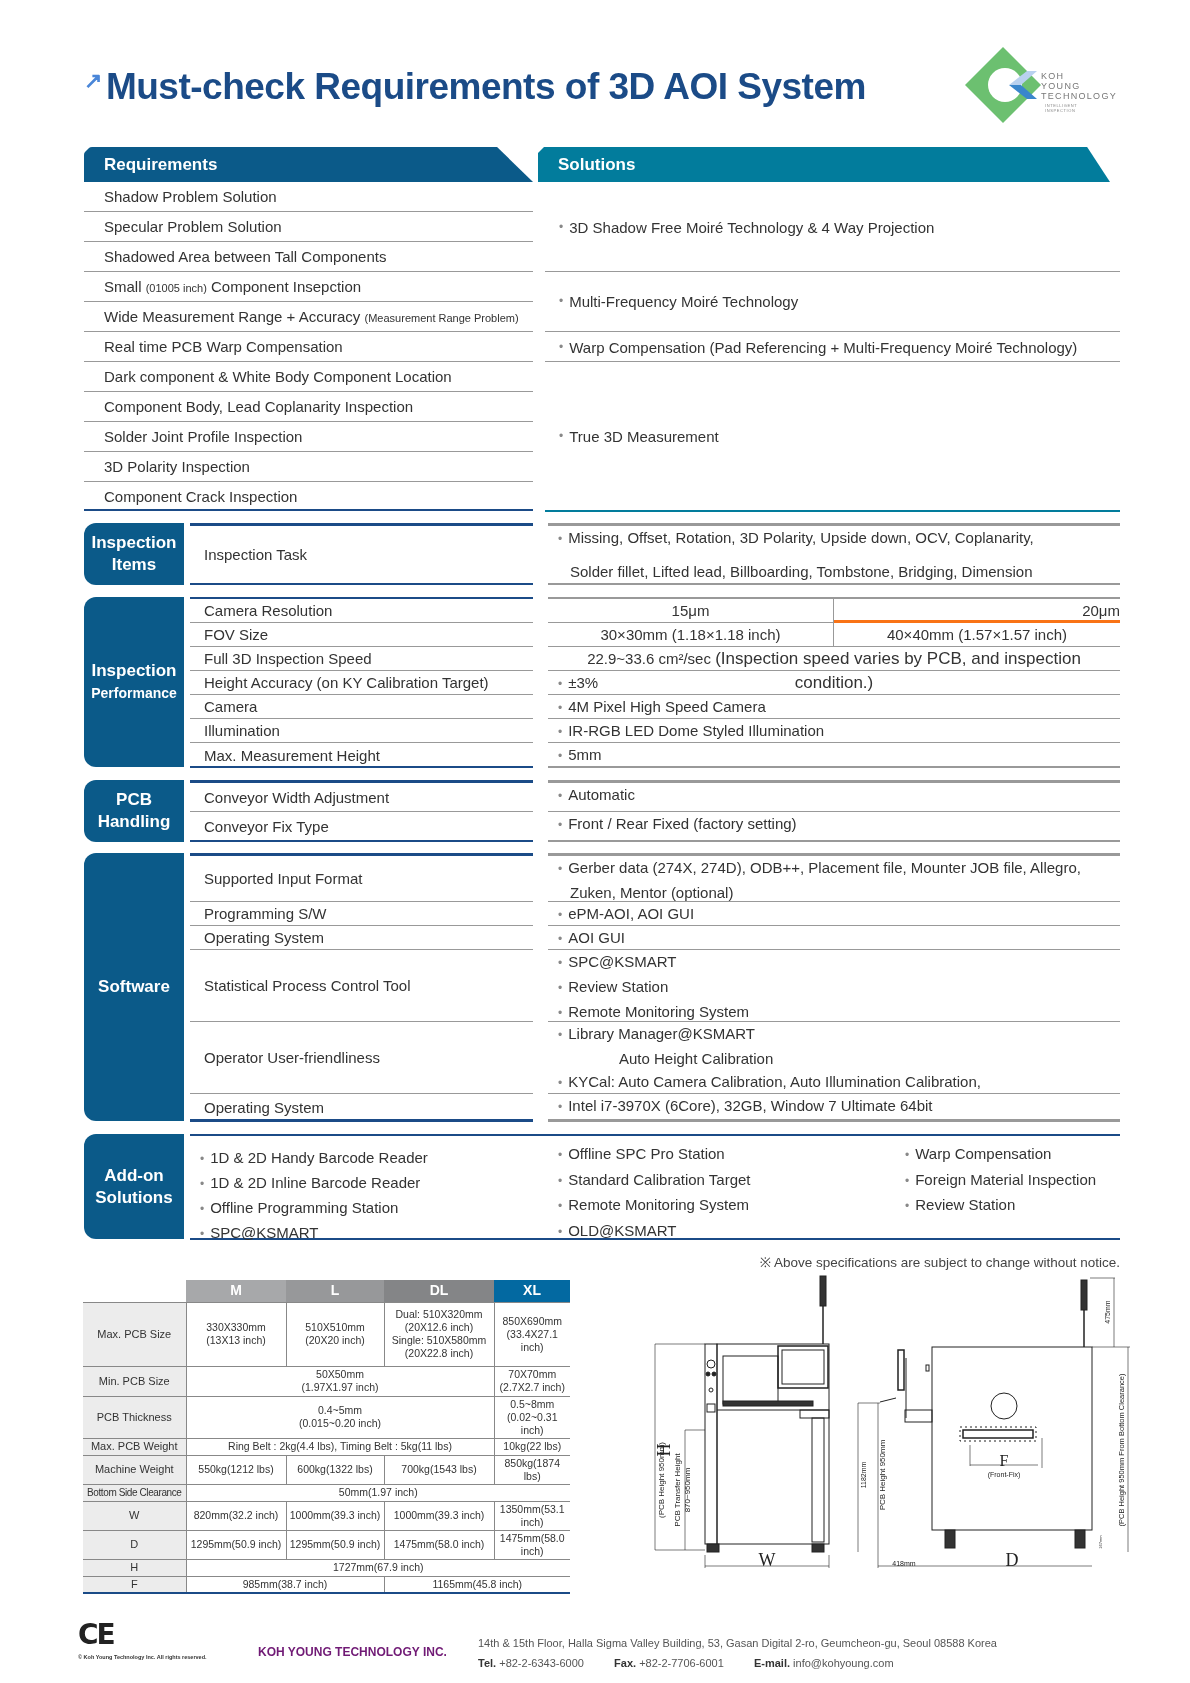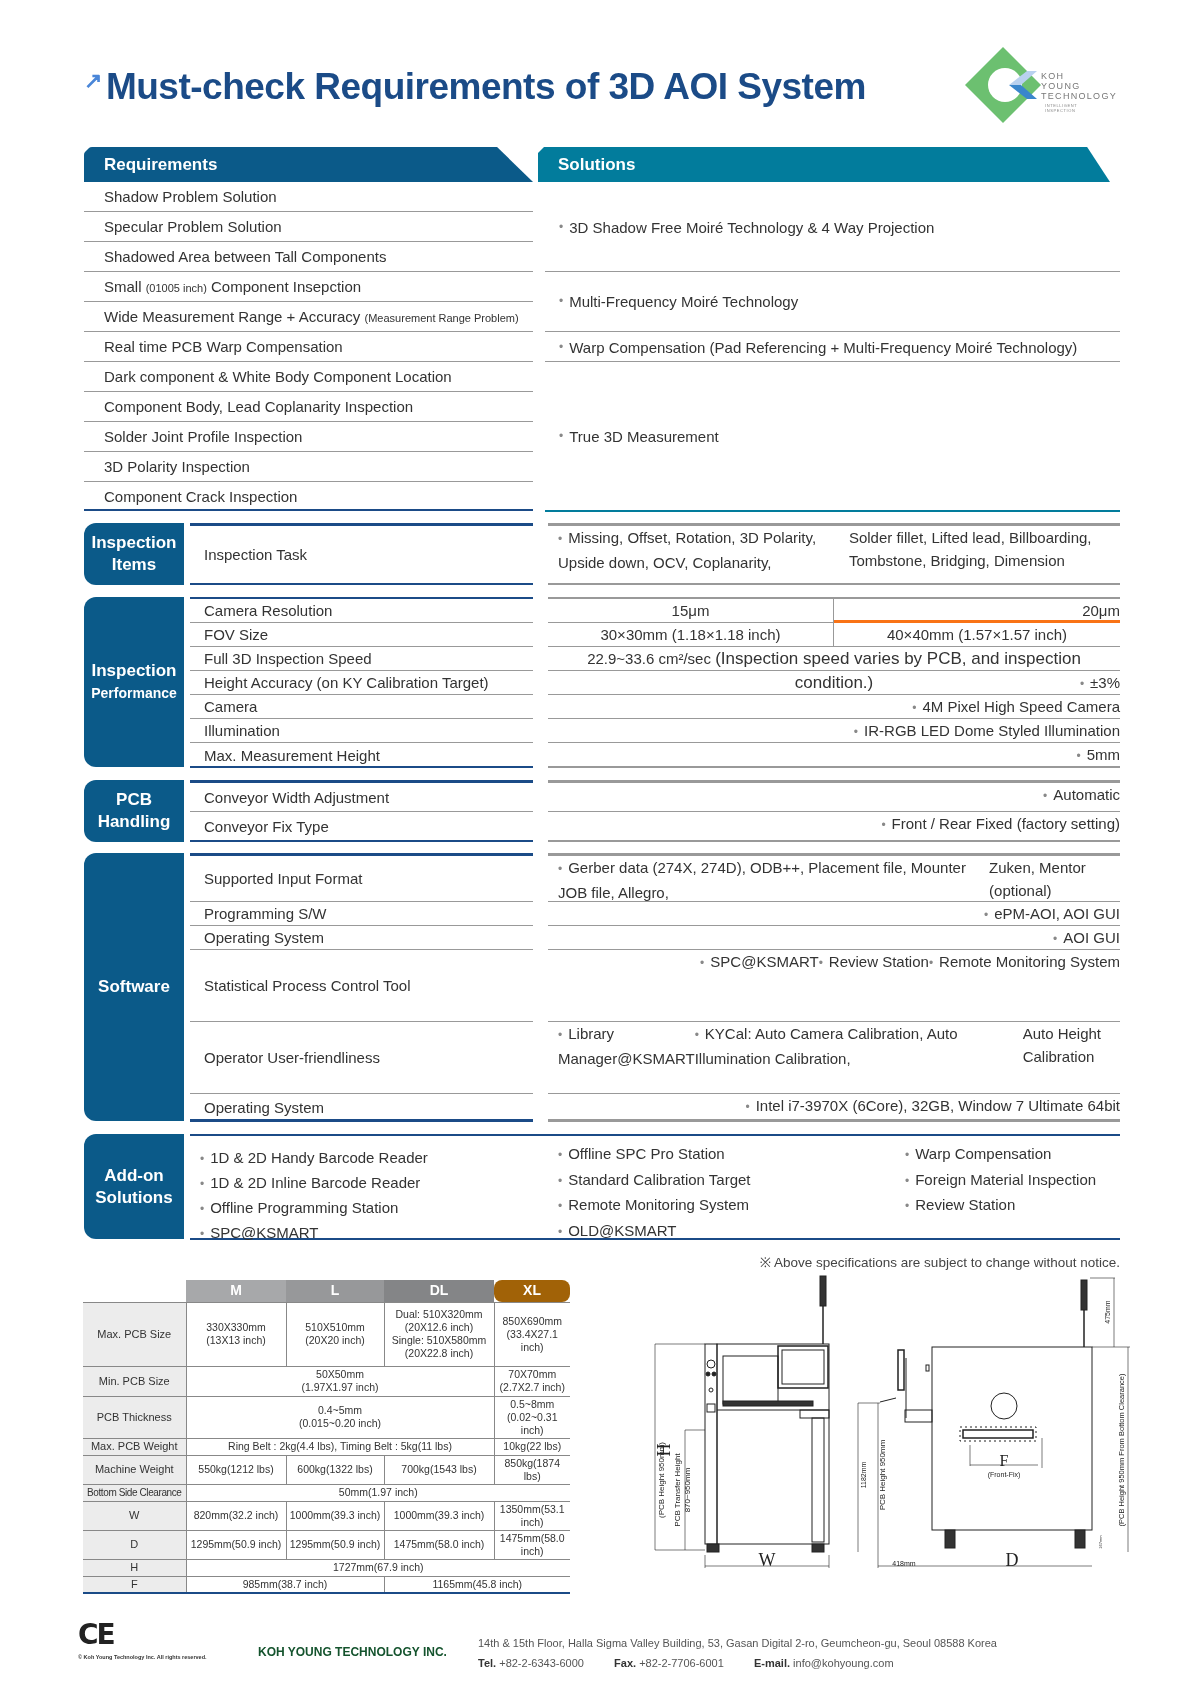--- a/index.html
+++ b/index.html
@@ -24,40 +24,40 @@
   .sol-cell { left: 545px; width: 575px; font-size: 15px; padding-left: 14px; display: flex; align-items: center; color: #333; }
   .sol-line { left: 545px; width: 575px; height: 1px; background: #999; }
   .bullet { color: #888; margin-right: 6px; font-size: 12px; }
 
   
   .sec-box { left: 84px; width: 100px; background: #0b5a89; color: #fff; font-weight: bold; border-radius: 12px 0 0 12px;
              display: flex; align-items: center; justify-content: center; text-align: center; font-size: 17px; line-height: 22px; }
   .sec-line-l { left: 190px; width: 343px; height: 3px; background: #1b4b87; }
   .sec-line-r { left: 548px; width: 572px; height: 3px; background: #999; }
   .srow-l { left: 190px; width: 343px; font-size: 15px; padding-left: 14px; display: flex; align-items: center; border-bottom: 1px solid #999; color: #333; }
-  .srow-r { left: 548px; width: 572px; font-size: 15px; padding-left: 10px; display: flex; flex-direction: row; justify-content: flex-end; border-bottom: 1px solid #999; color: #333; }
+  .srow-r { left: 548px; width: 572px; font-size: 15px; padding-left: 10px; display: flex; flex-direction: column; justify-content: space-between; border-bottom: 1px solid #999; color: #333; }
   .srow-r .ln { display: block; line-height: 23px; }
   .bot-l { height: 3px; background: #1b4b87; left: 190px; width: 343px; }
   .bot-r { height: 3px; background: #999; left: 548px; width: 572px; }
   .ind { padding-left: 61px; }
   .ind2 { padding-left: 12px; }
 
   
   #spec { left: 83px; top: 1280px; border-collapse: collapse; font-size: 10.5px; color: #333; }
   #spec td, #spec th { border: 1px solid #888; text-align: center; vertical-align: middle; padding: 1px 2px; line-height: 13px; }
   #spec th { color: #fff; font-size: 14px; height: 22px; border: none; }
   #spec th.blank { background: #fff; }
   #spec td.lbl { background: #ececec; font-size: 11px; border-left: none; }
   #spec tr:last-child td { border-bottom: 2px solid #1b4b87; }
   #spec td.last { border-right: none; }
 
   
   #ce { left: 78px; top: 1618px; font-size: 28px; font-weight: bold; color: #222; letter-spacing: -2px; font-family: "DejaVu Sans", sans-serif; }
   #copyright { left: 78px; top: 1654px; font-size: 5.5px; color: #333; font-weight: bold; }
-  #company { left: 258px; top: 1645px; font-size: 12px; font-weight: bold; color: #14532d; }
+  #company { left: 258px; top: 1645px; font-size: 12px; font-weight: bold; color: #701a75; }
   #address { left: 478px; top: 1637px; font-size: 11px; color: #555; }
   #contact { left: 478px; top: 1657px; font-size: 11px; color: #555; }
   #contact b { color: #333; }
   #notice { right: 70px; top: 1253px; font-size: 13.5px; color: #444; }
 </style>
 </head>
 <body>
 
 <div id="title" class="abs"><span class="arrow">↗</span><span>Must-check Requirements of 3D AOI System</span></div>
 <div id="logo" class="abs">
@@ -214,22 +214,22 @@
 <div class="abs srow-l" style="top:950px;height:72px">Statistical Process Control Tool</div>
 <div class="abs srow-r" style="top:950px;height:72px">
   <span class="ln"><span class="bullet">•</span><span>SPC@KSMART</span></span>
   <span class="ln"><span class="bullet">•</span><span>Review Station</span></span>
   <span class="ln"><span class="bullet">•</span><span>Remote Monitoring System</span></span>
 </div>
 
 <div class="abs srow-l" style="top:1022px;height:72px">Operator User-friendliness</div>
 <div class="abs srow-r" style="top:1022px;height:72px">
   <span class="ln"><span class="bullet">•</span><span>Library Manager@KSMART</span></span>
+  <span class="ln ind">Auto Height Calibration</span>
   <span class="ln"><span class="bullet">•</span><span>KYCal: Auto Camera Calibration, Auto Illumination Calibration,</span></span>
-  <span class="ln ind">Auto Height Calibration</span>
 </div>
 
 <div class="abs srow-l" style="top:1094px;height:26px;border-bottom:none">Operating System</div>
 <div class="abs srow-r" style="top:1094px;height:26px;border-bottom:none">
     <span class="ln"><span class="bullet">•</span><span>Intel i7-3970X (6Core), 32GB, Window 7 Ultimate 64bit</span></span>
   </div>
 <div class="abs bot-l" style="top:1119px;height:3px"></div>
 <div class="abs bot-r" style="top:1119px;height:3px"></div>
 
 <div class="abs sec-box" style="top:1134px;height:105px">
@@ -267,21 +267,21 @@
       <col style="width:98px">
       <col style="width:110px">
       <col style="width:76px">
     </colgroup>
   <tbody>
       <tr>
     <th class="blank"></th>
     <th id="th-m" style="background: rgb(167, 168, 170);">M</th>
     <th id="th-l" style="background: rgb(151, 152, 154);">L</th>
     <th id="th-dl" style="background: rgb(132, 133, 135);">DL</th>
-    <th id="th-xl" style="background: #a16207; border-radius: 8px;">XL</th>
+    <th id="th-xl" style="background: #0369a1;">XL</th>
   </tr>
   <tr style="height:64px">
     <td class="lbl">Max. PCB Size</td>
     <td>
           <div>330X330mm</div>
           <div>(13X13 inch)</div>
         </td>
     <td>
           <div>510X510mm</div>
           <div>(20X20 inch)</div>

